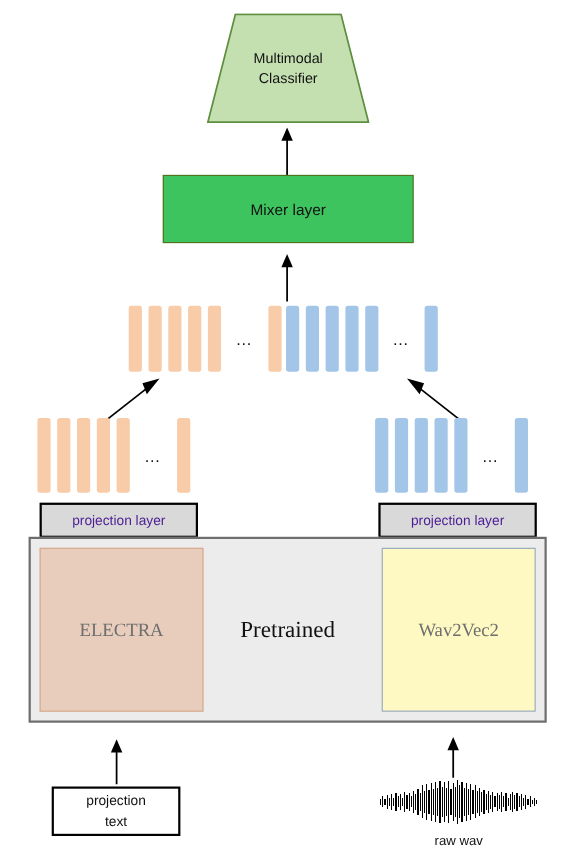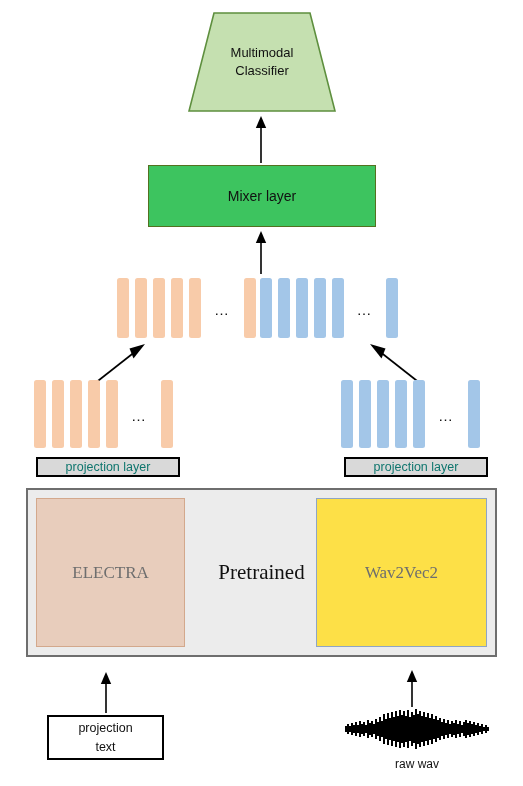--- a/index.html
+++ b/index.html
@@ -39,21 +39,21 @@
     color: #111111;
     line-height: 1.35;
     text-align: center;
     pointer-events: none;
   }
 
   
   .mixer {
     position: absolute;
     left: 148px;
-    top: 165px;
+    top: 159px;
     width: 228px;
     height: 62px;
     background: #3DC45F;
     border: 1.6px solid #53711F;
     box-sizing: border-box;
     display: flex;
     align-items: center;
     justify-content: center;
     font-size: 14px;
     color: #111111;
@@ -92,29 +92,29 @@
     padding: 0 2px;
     align-self: center;
     position: relative;
     top: 1px;
     white-space: nowrap;
   }
 
   
   .proj {
     position: absolute;
-    height: 20px;
+    height: 32px;
     background: #D9D9D9;
     border: 2px solid #000000;
     box-sizing: border-box;
     display: flex;
     align-items: center;
     justify-content: center;
     font-size: 12.5px;
-    color: #0f766e;
+    color: #4c1d95;
   }
 
   
   .pretrain-box {
     position: absolute;
     left: 26px;
     top: 488px;
     width: 471px;
     height: 169px;
     background: #ECECEC;
@@ -146,22 +146,22 @@
     color: #6E6E6E;
   }
   .sub-block.electra {
     left: 8px;
     width: 149px;
     background: #E8CDBC;
     border: 1.5px solid #D3A88C;
   }
   .sub-block.wav2vec {
     right: 8px;
-    width: 171px;
-    background: #fde047;
+    width: 140px;
+    background: #fef9c3;
     border: 1.5px solid #8FA5C4;
   }
 
   
   .utt-box {
     position: absolute;
     left: 47px;
     top: 715px;
     width: 117px;
     height: 45px;

